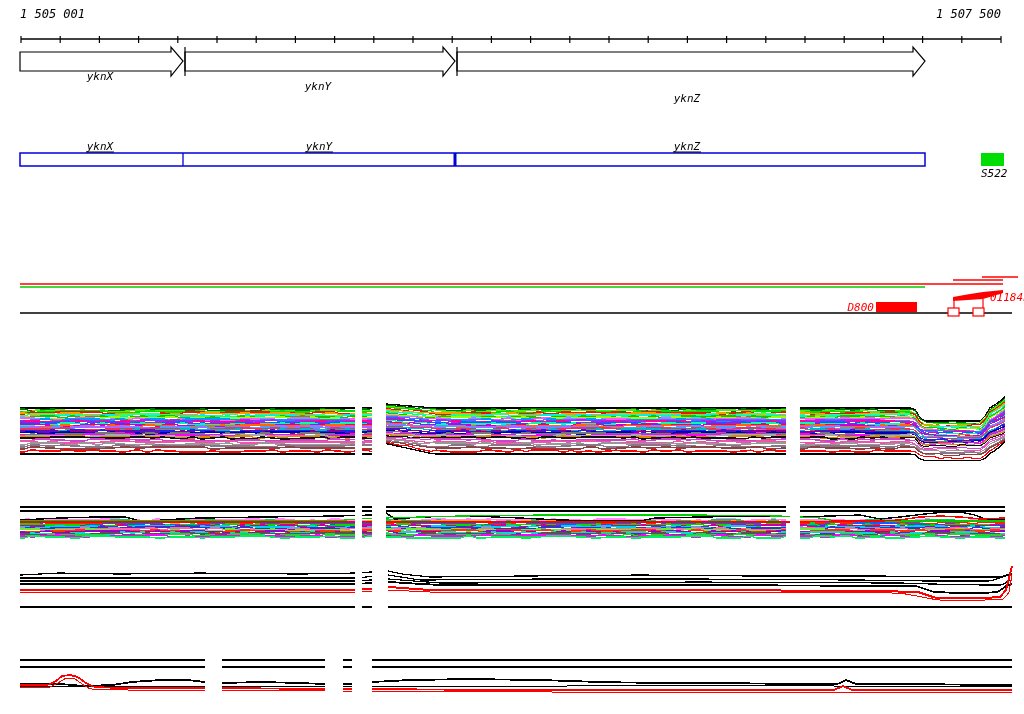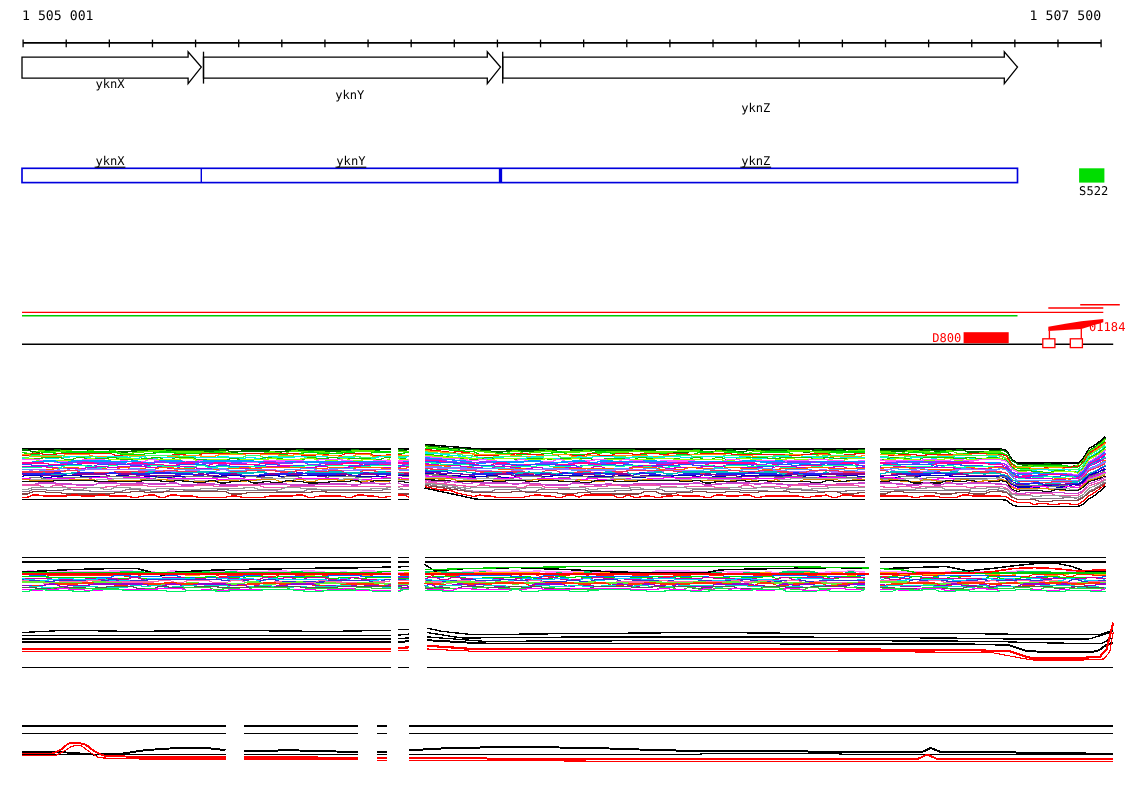--- a/index.html
+++ b/index.html
@@ -1,17 +1,17 @@
 <!DOCTYPE html>
 <html><head>
 <meta charset="utf-8">
 <style>
   html,body{margin:0;padding:0;background:#fff;}
   .stage{position:relative;width:1024px;height:714px;background:#ffffff;overflow:hidden;
-         font-family:"DejaVu Sans Mono","Liberation Mono",monospace;}
+         font-family:"DejaVu Sans Mono","Liberation Mono",monospace;font-style:italic;}
   svg{position:absolute;left:0;top:0;}
   text{font-family:"DejaVu Sans Mono","Liberation Mono",monospace;}
   .t11{font-size:11px;}
   .t12{font-size:12px;}
 </style>
 </head>
 <body>
 
 <div class="stage">
   <svg id="svg" width="1024" height="714" viewBox="0 0 1024 714">

